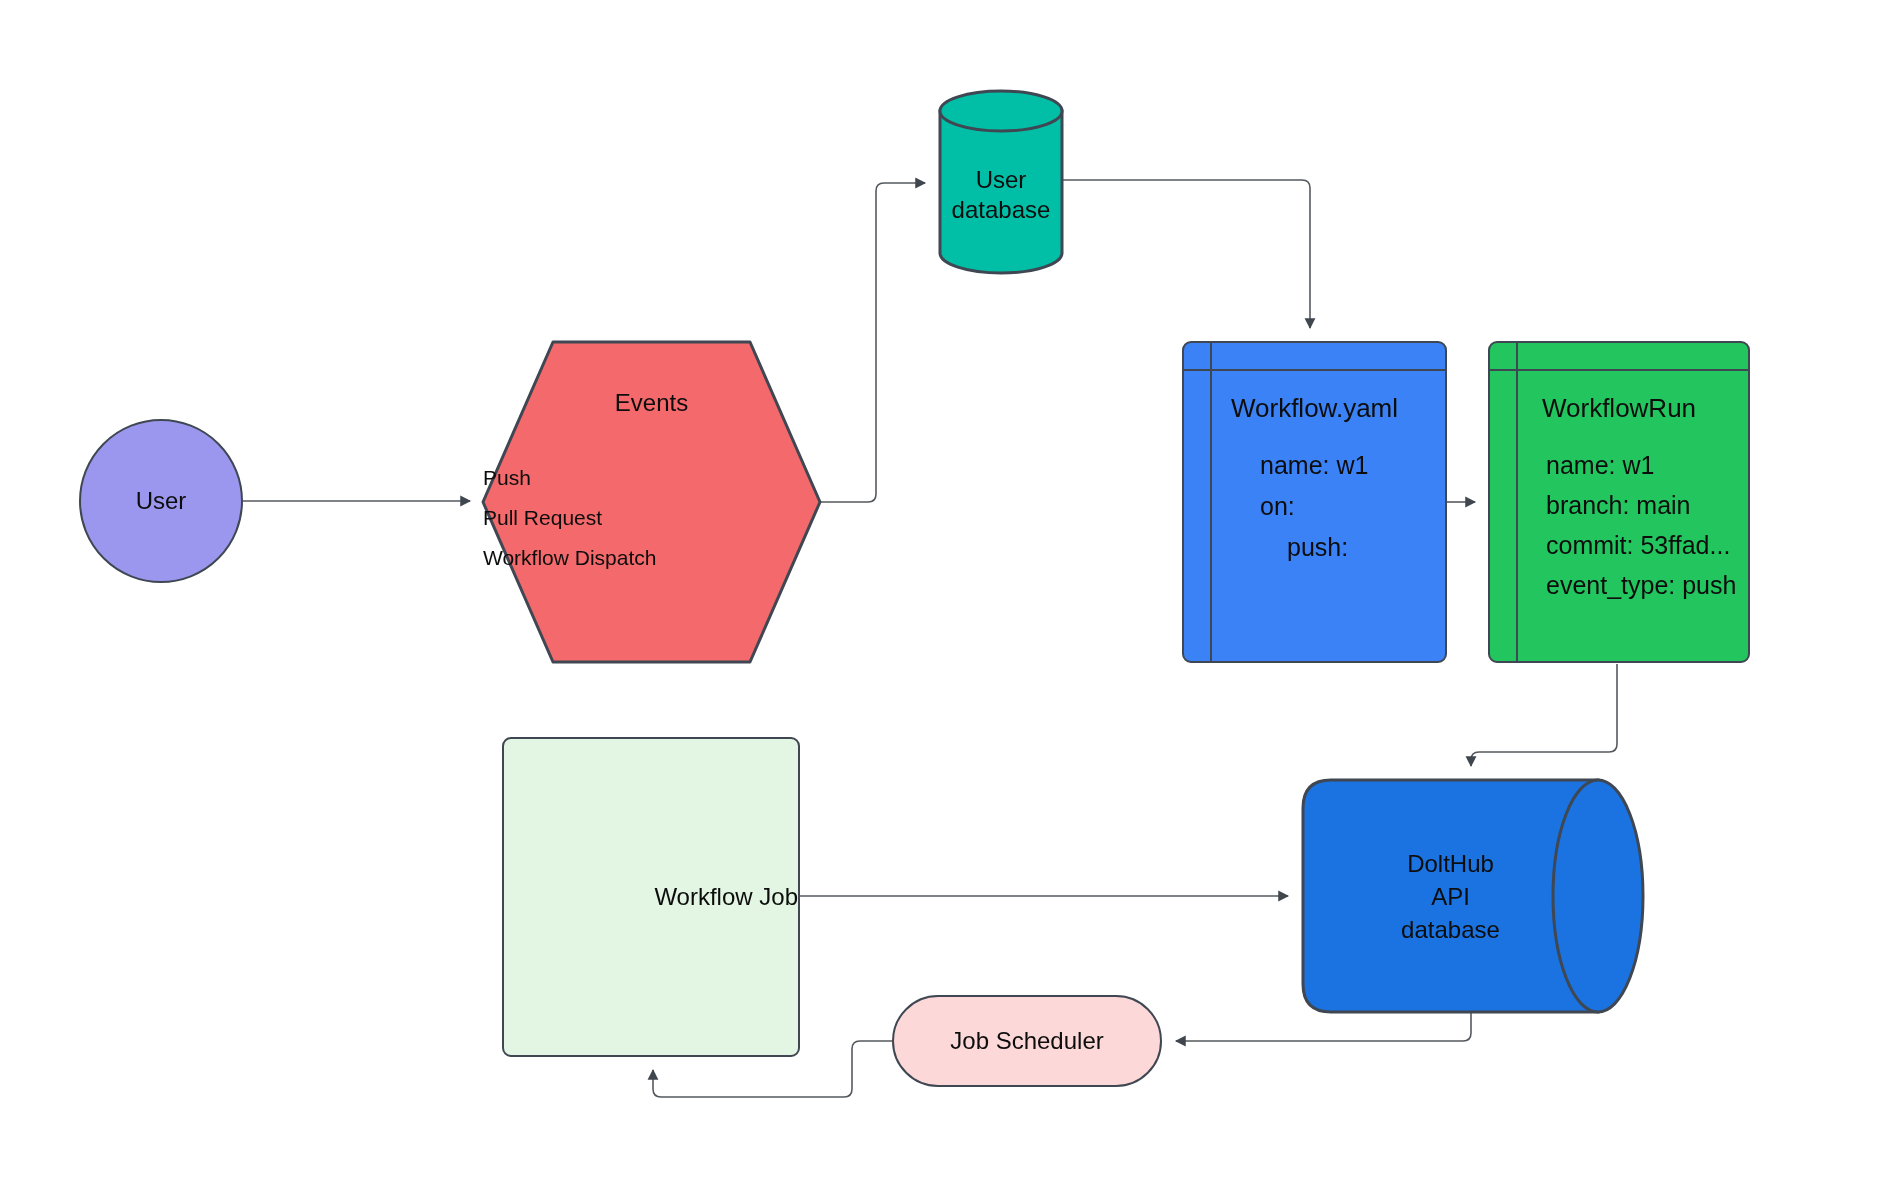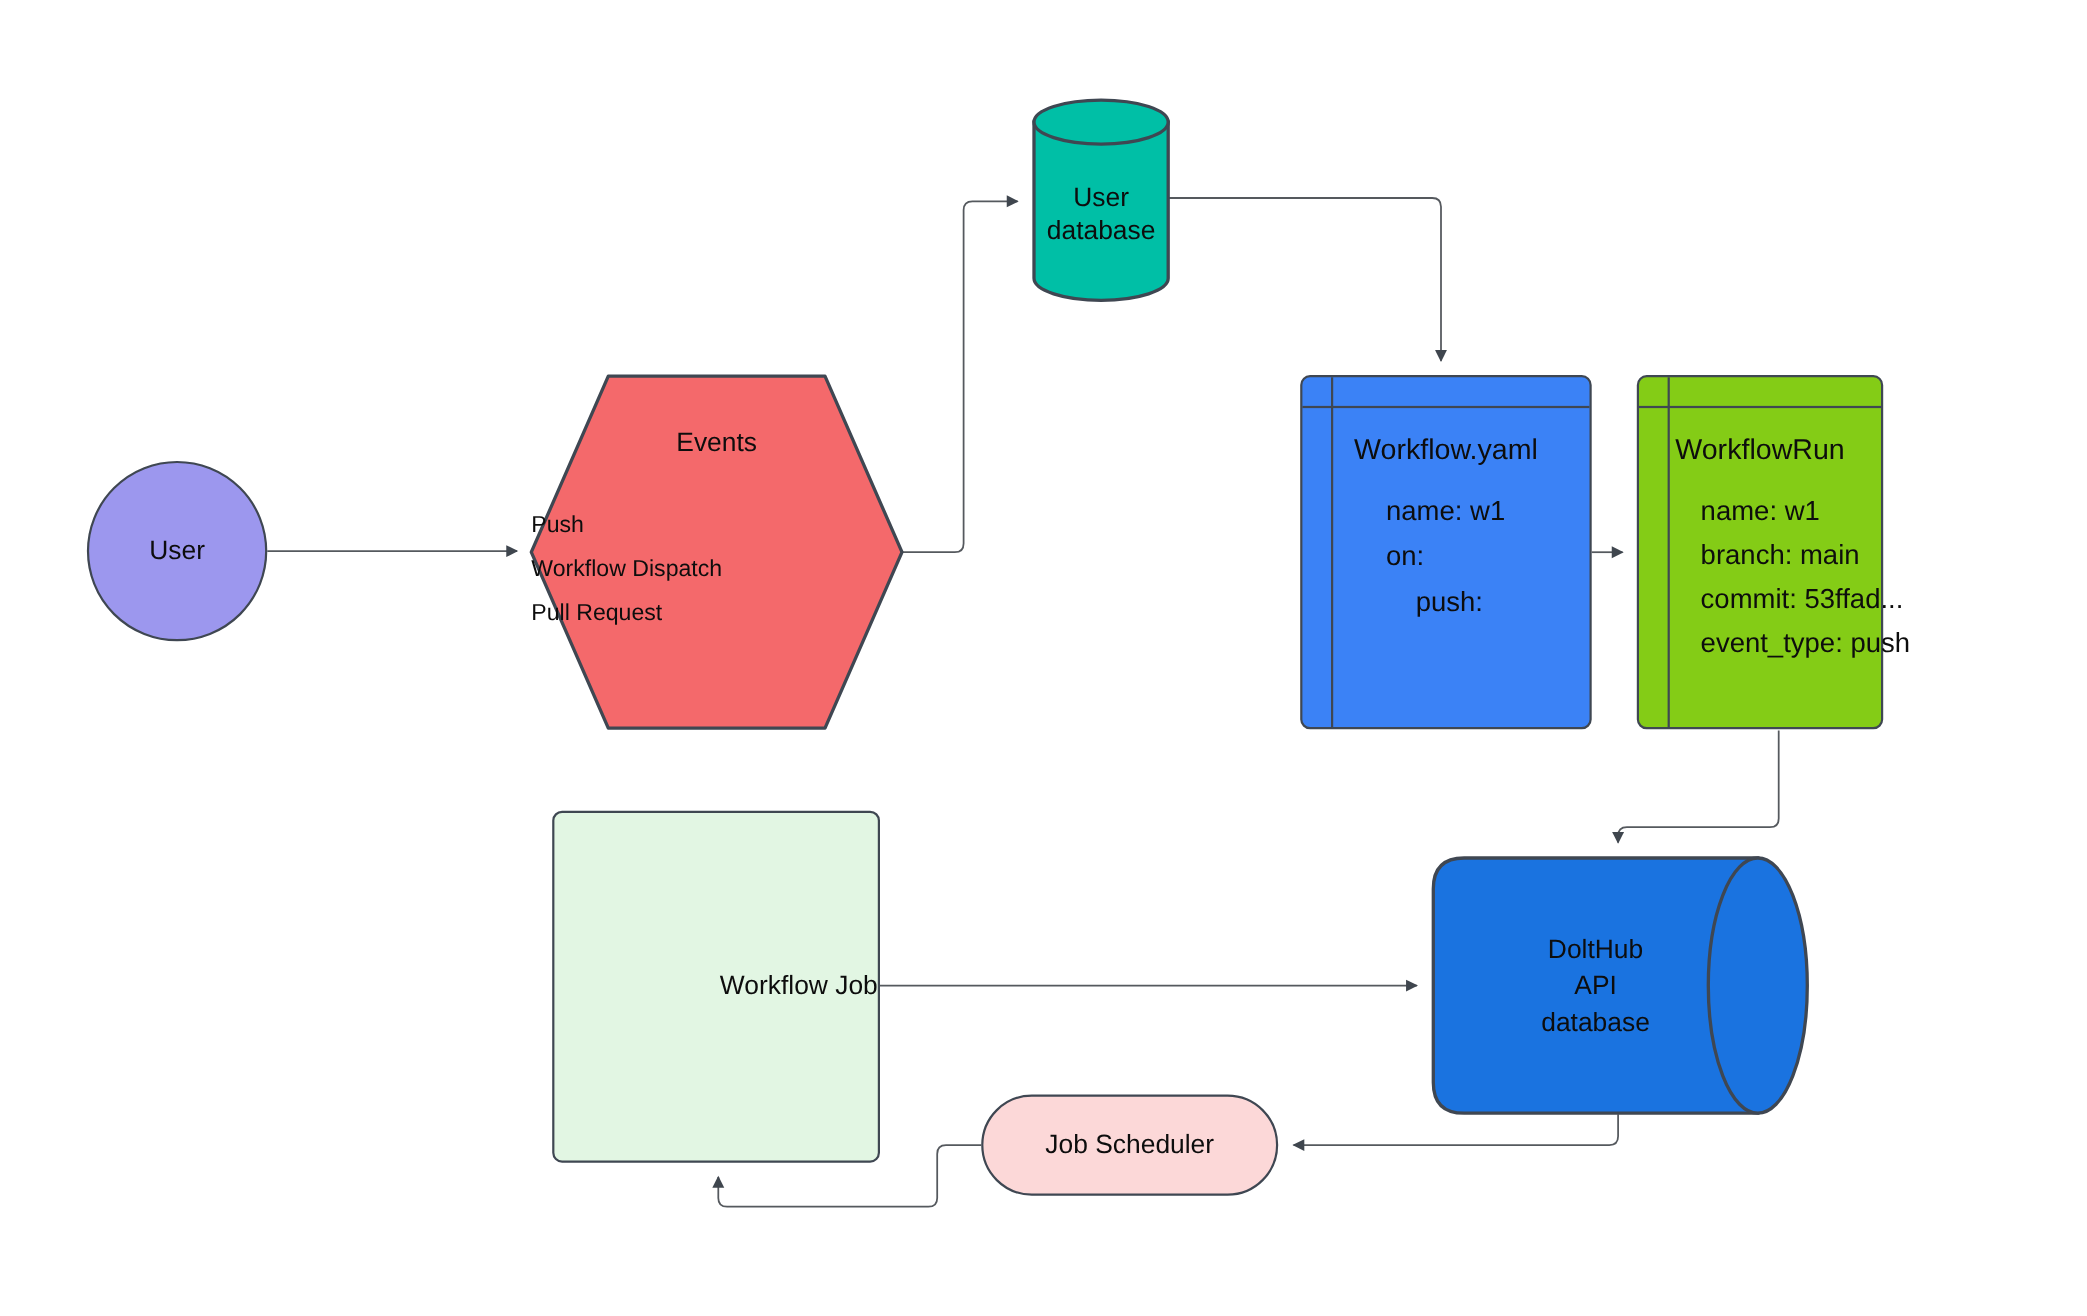--- a/index.html
+++ b/index.html
@@ -68,40 +68,40 @@
   </svg>
 
   <div class="circle" style="left:79px;top:419px;width:164px;height:164px;background:#9C97EE;">
     <span class="node-label">User</span>
   </div>
 
   <div class="overlay" style="left:483px;top:342px;width:337px;height:326px;display:block;">
     <div class="hex-title">Events</div>
     <div class="hex-items">
       <span class="hex-item">Push</span>
+      <span class="hex-item">Pull Request</span>
       <span class="hex-item">Workflow Dispatch</span>
-      <span class="hex-item">Pull Request</span>
     </div>
   </div>
 
   <div class="overlay db-label" style="left:940px;top:145px;width:122px;height:100px;">
     <span class="db-line">User</span>
     <span class="db-line">database</span>
   </div>
 
   <div class="card" style="left:1182px;top:341px;width:265px;height:322px;background:#3b82f6;">
     <div class="card-title">Workflow.yaml</div>
     <div class="card-lines" style="left:76px;">
       <span class="card-line">name: w1</span>
       <span class="card-line">on:</span>
       <span class="card-line indent">push:</span>
     </div>
   </div>
 
-  <div class="card wfrun" style="left:1488px;top:341px;width:224px;height:322px;background:#84cc16;">
+  <div class="card wfrun" style="left:1488px;top:341px;width:262px;height:322px;background:#22c55e;">
     <div class="card-title">WorkflowRun</div>
     <div class="card-lines" style="left:56px;">
       <span class="card-line">name: w1</span>
       <span class="card-line">branch: main</span>
       <span class="card-line">commit: 53ffad...</span>
       <span class="card-line">event_type: push</span>
     </div>
   </div>
 
   <div class="rectnode" style="left:502px;top:737px;width:298px;height:320px;background:#E2F6E3;">

